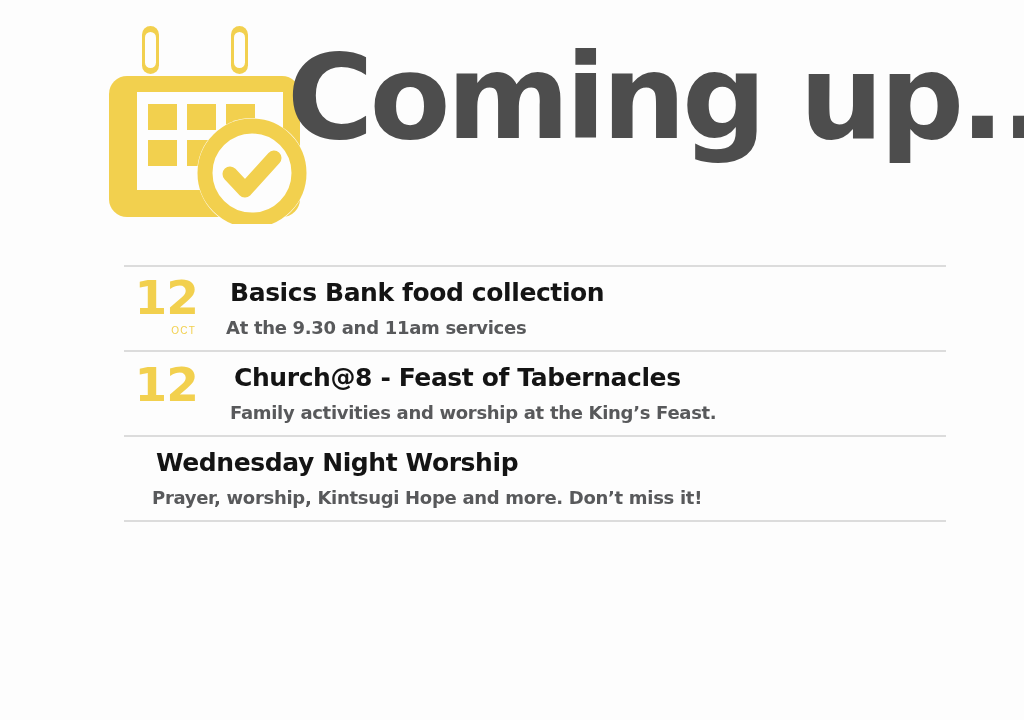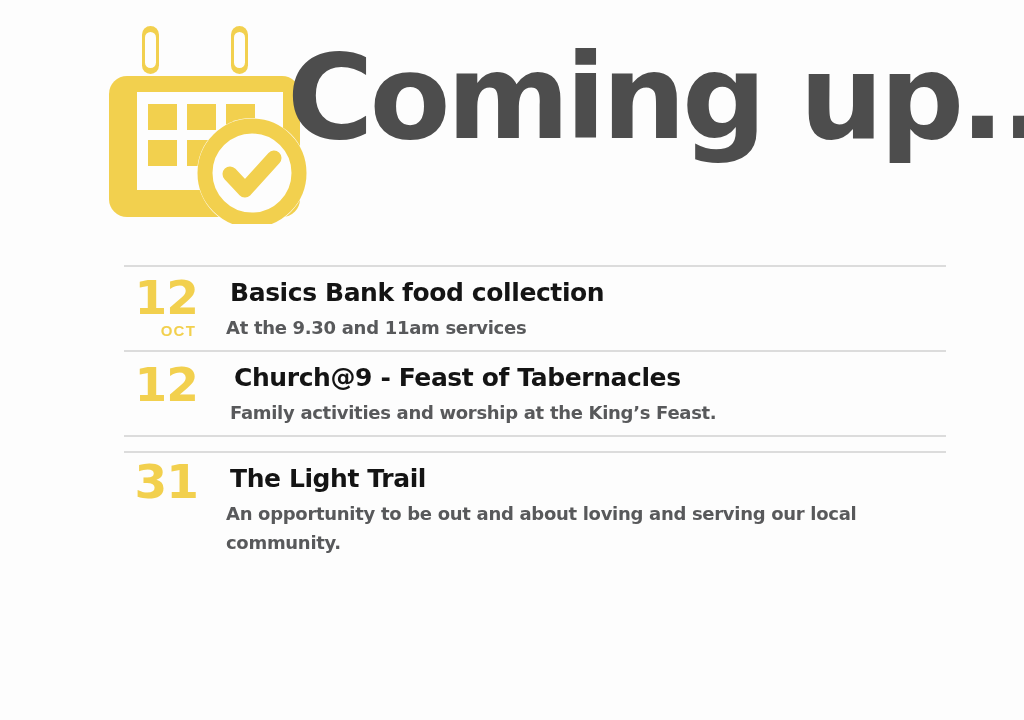--- a/index.html
+++ b/index.html
@@ -86,23 +86,23 @@
     line-height: 46px;
     font-weight: bold;
     color: #f2d04e;
     letter-spacing: -1px;
     display: block;
   }
 
   .date-month {
     display: block;
     font-family: "Liberation Sans", sans-serif;
-    font-size: 15px;
+    font-size: 10px;
     line-height: 17px;
-    font-weight: bold;
+    font-weight: normal;
     color: #f2d04e;
     letter-spacing: 1.2px;
     margin-top: 1px;
     margin-right: 2px;
   }
 
   .date-month:empty {
     display: none;
   }
 
@@ -193,35 +193,29 @@
       </div>
     </div>
 
     <div class="divider"></div>
     <div class="event-row row-2">
       <div class="date-col">
         <span class="date-day">12</span>
 
       </div>
       <div class="text-col">
-        <p class="event-title">Church@9 - Feast of Tabernacles</p>
+        <p class="event-title">Church@8 - Feast of Tabernacles</p>
         <p class="event-subtitle">Family activities and worship at the King’s Feast.</p>
       </div>
     </div>
 
     <div class="divider"></div>
     <div class="event-row row-3">
-    </div>
-
-    <div class="divider"></div>
-    <div class="event-row row-4">
-      <div class="date-col">
-        <span class="date-day">31</span>
-
-      </div>
       <div class="text-col">
-        <p class="event-title">The Light Trail</p>
-        <p class="event-subtitle">An opportunity to be out and about loving and serving our local community.</p>
-      </div>
-    </div>
+        <p class="event-title">Wednesday Night Worship</p>
+        <p class="event-subtitle">Prayer, worship, Kintsugi Hope and more. Don’t miss it!</p>
+      </div>
+    </div>
+
+    <div class="divider"></div>
 
   </div>
 </div>
 
 </body></html>

